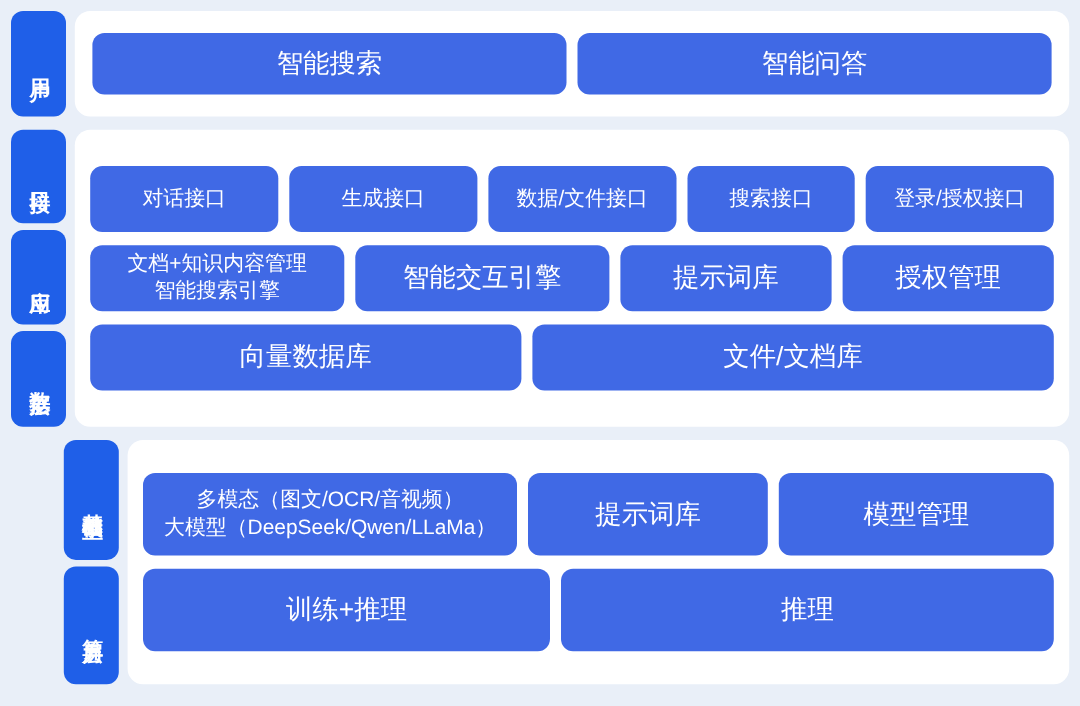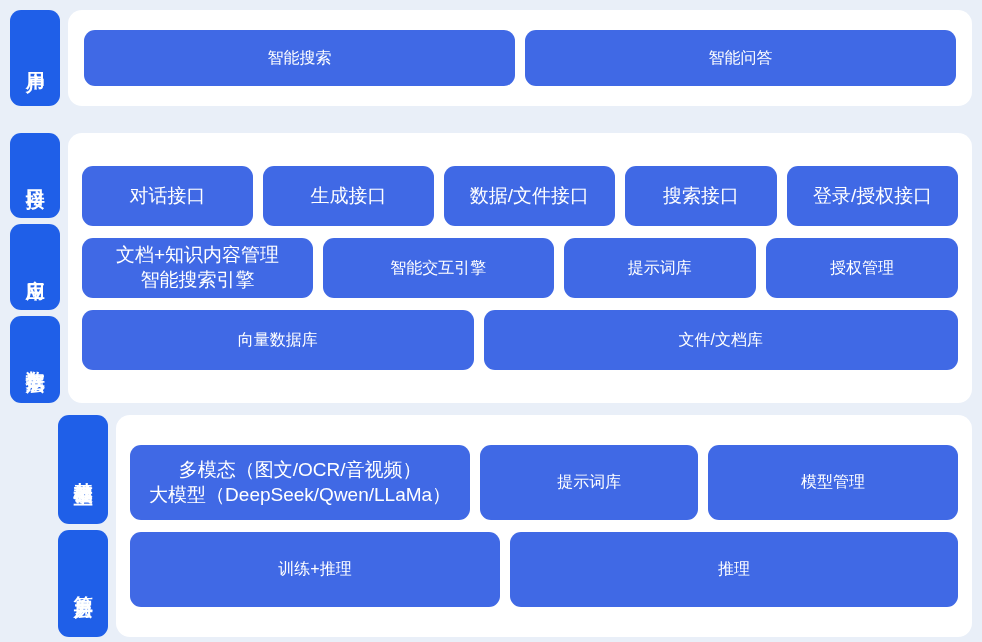--- a/index.html
+++ b/index.html
@@ -82,35 +82,35 @@
 
   
   .card {
     background: #4069e5;
     color: #ffffff;
     border-radius: 11px;
     display: flex;
     align-items: center;
     justify-content: center;
     text-align: center;
-    font-size: 16px;
+    font-size: 24px;
     line-height: 1.3;
     padding: 10px 8px;
     box-sizing: border-box;
     white-space: pre-line;
     user-select: none;
   }
   .card.small { font-size: 19px; }
 
   
   #sec-user { height: 96px; }
   #sec-user .panel { padding: 14px 16px; }
   #sec-user .card { height: 56px; }
 
-  #sec-core { height: 270px; margin-top: 15px; }
+  #sec-core { height: 270px; }
   #sec-core .panel { padding: 12px 14px; gap: 12px; }
   #sec-core .row { height: 60px; }
 
   #sec-model { height: 222px; margin-left: 48px; }
   #sec-model .panel { padding: 12px 14px; gap: 12px; }
   #sec-model .row { height: 75px; }
 
   
   .f1 { flex: 1 1 0; }
   .f2 { flex: 1.22 1 0; }

